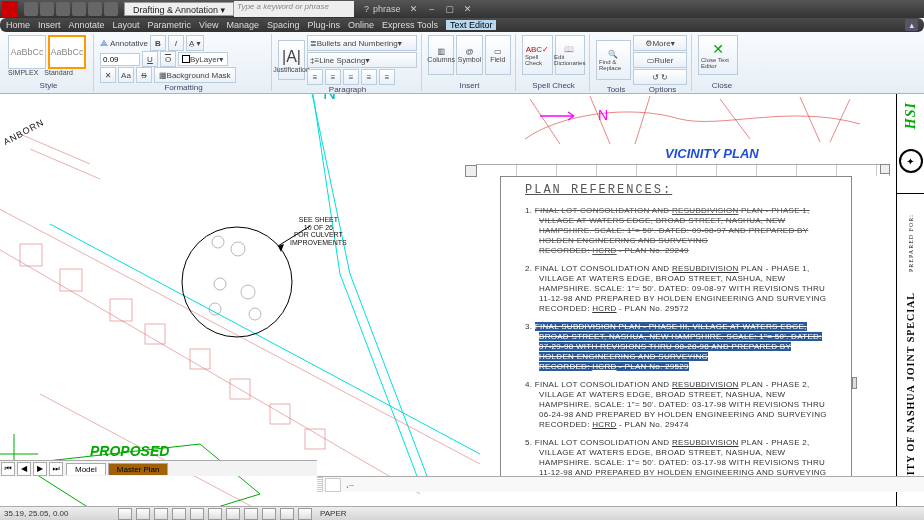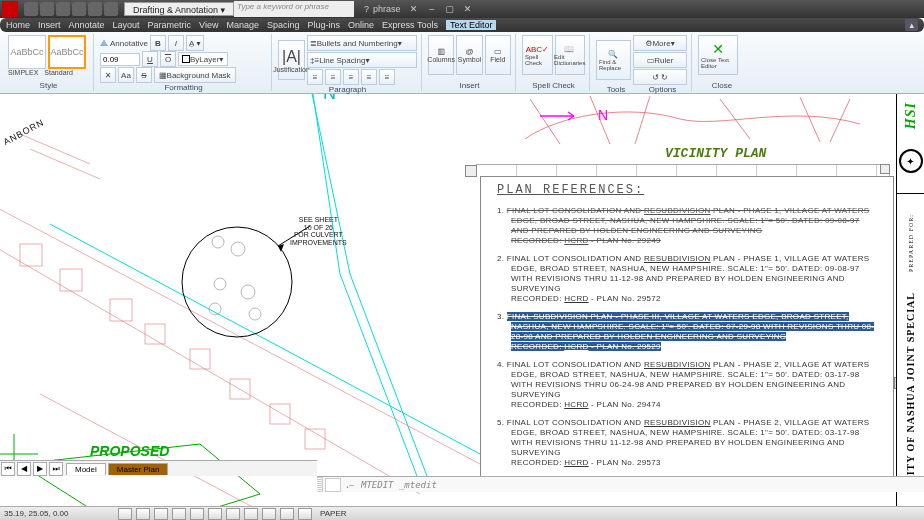--- a/index.html
+++ b/index.html
@@ -30,26 +30,26 @@
 .rbtn.big { height: 40px; width: 40px; flex-direction: column; }
 .stylebox { width: 38px; height: 34px; border: 1px solid #bcd; background: #fff; display:inline-flex; align-items:center; justify-content:center; font-size:9px; color:#888; }
 .stylebox.sel { border: 2px solid #f90; }
 .combo { border: 1px solid #bcd; background:#fff; padding: 0 3px; height: 14px; font-size: 8px; display:inline-flex; align-items:center; min-width: 50px; justify-content:flex-start; }
 .ribbon input[type=text] { border:1px solid #bcd; height:13px; font-size:8px; padding:0 2px; }
 
 
 .canvas { position: absolute; top: 94px; left: 0; right: 0; bottom: 14px; background: #fff; overflow: hidden; }
 .drawing-lines { position:absolute; inset:0; }
 .drawing-lines line, .drawing-lines circle, .drawing-lines path { vector-effect: non-scaling-stroke; }
-.vicinity-label { position:absolute; top:52px; left:665px; color:#4d7c0f; font-size:13px; font-weight:bold; font-family: Liberation Mono, monospace; font-style: italic; }
+.vicinity-label { position:absolute; top:52px; left:665px; color:#1d4ed8; font-size:13px; font-weight:bold; font-family: Liberation Sans, sans-serif; font-style: italic; }
 
 
 .mtext-ruler { position:absolute; top:70px; left:476px; width:414px; height:12px; background:repeating-linear-gradient(90deg,#fff,#fff 39px,#ccc 39px,#ccc 40px); border:1px solid #aaa; border-bottom:none; }
 .mtext-ruler::before { content:""; position:absolute; left:-12px; top:0; width:10px; height:10px; border:1px solid #888; background:#eee; }
-.mtext-box { position:absolute; top:82px; left:480px; width:414px; height:310px; border:1px solid #888; background:rgba(255,255,255,0.55); padding:6px 16px; font-family: "Courier New", monospace; font-size:8px; color:#333; line-height:1.25; letter-spacing: 0.3px; }
+.mtext-box { position:absolute; top:82px; left:500px; width:352px; height:310px; border:1px solid #888; background:rgba(255,255,255,0.55); padding:6px 24px; font-family: "Courier New", monospace; font-size:8px; color:#333; line-height:1.25; letter-spacing: 0.3px; }
 .mtext-box h3 { font-size:12px; font-family:"Courier New",monospace; text-decoration: underline; font-weight: normal; letter-spacing: 2px; margin-bottom: 8px; color:#555;}
 .para { margin-bottom: 8px; text-indent: -14px; padding-left: 14px; }
 .struck { text-decoration: line-through; color: #555; margin-top: 20px; }
 .selected-text { background: #2a5a9a; color: #fff; }
 .ul { text-decoration: underline; }
 .mtext-handle-r { position:absolute; top:200px; right:-6px; width:5px; height:12px; background:#ddd; border:1px solid #888;}
 .mtext-handle-b { position:absolute; bottom:-6px; left:200px; width:12px; height:5px; background:#ddd; border:1px solid #888;}
 .mtext-arrows { position:absolute; top:-1px; right:-1px; width:10px; height:10px; background:#eee; border:1px solid #888;}
 
 
@@ -329,21 +329,20 @@
     <span class="navbtn">◀</span>
     <span class="navbtn">▶</span>
     <span class="navbtn">⏭</span>
     <span class="tab">Model</span>
     <span class="tab" style="background:#a16207;text-align:center;">Master Plan</span>
   </div>
   <div class="cmd-area">
     <div class="grip"></div>
     <div class="tool"></div>
     <span style="font-family:monospace;color:#888;margin:0 3px;">ꓸ⎯</span>
-    <input type="text" value="MTEDIT _mtedit" style="">
   </div>
 </div>
 
 <div class="status">
   <span class="coords">35.19, 25.05, 0.00</span>
   <span class="sbtn"></span>
   <span class="sbtn"></span>
   <span class="sbtn"></span>
   <span class="sbtn"></span>
   <span class="sbtn"></span>

